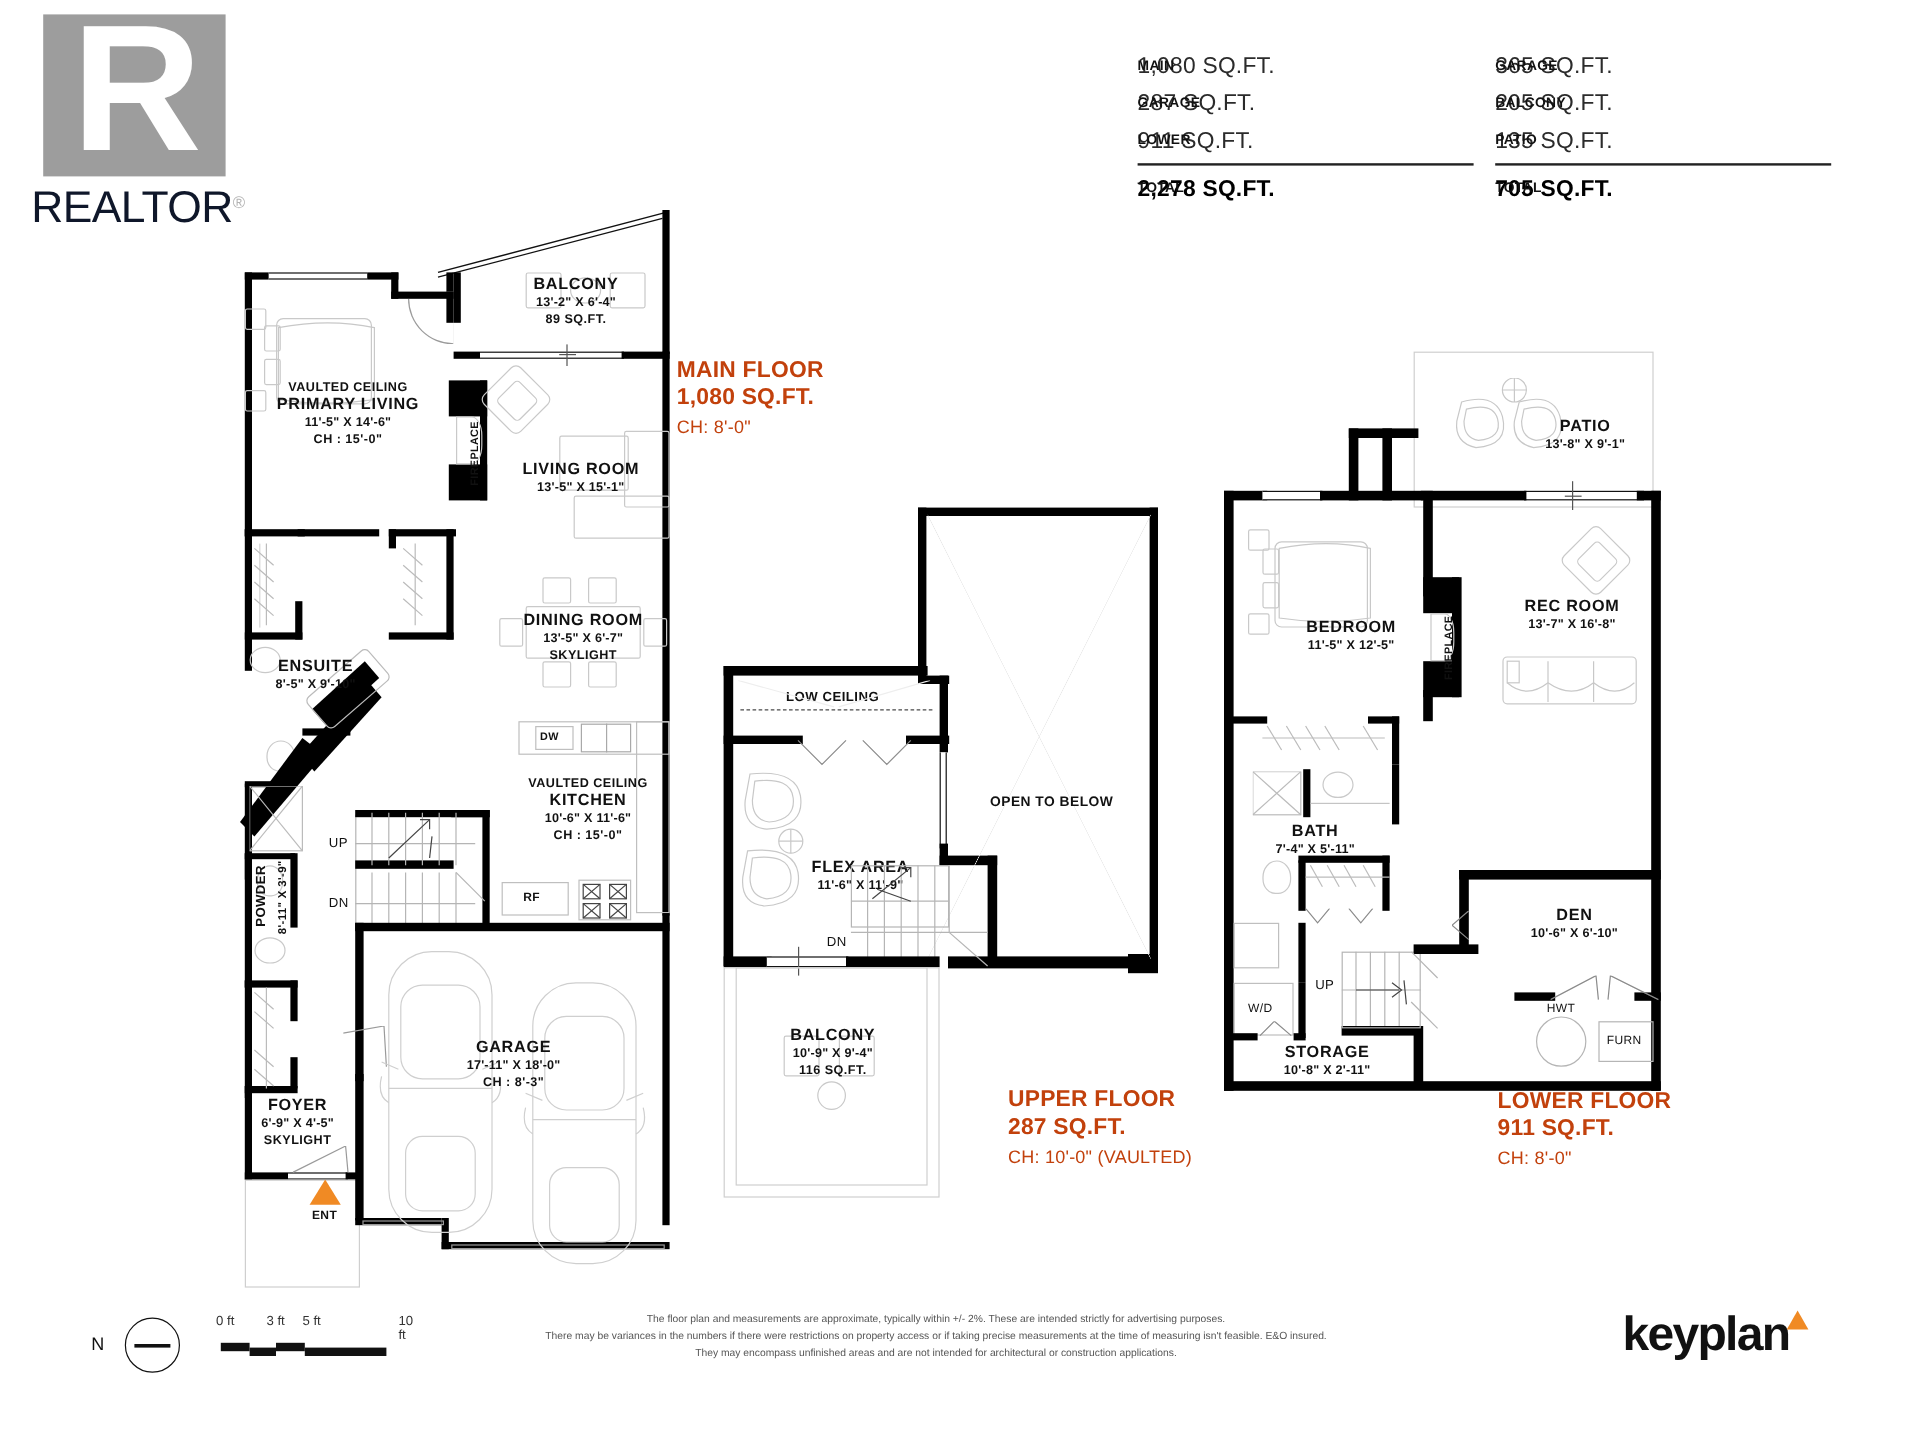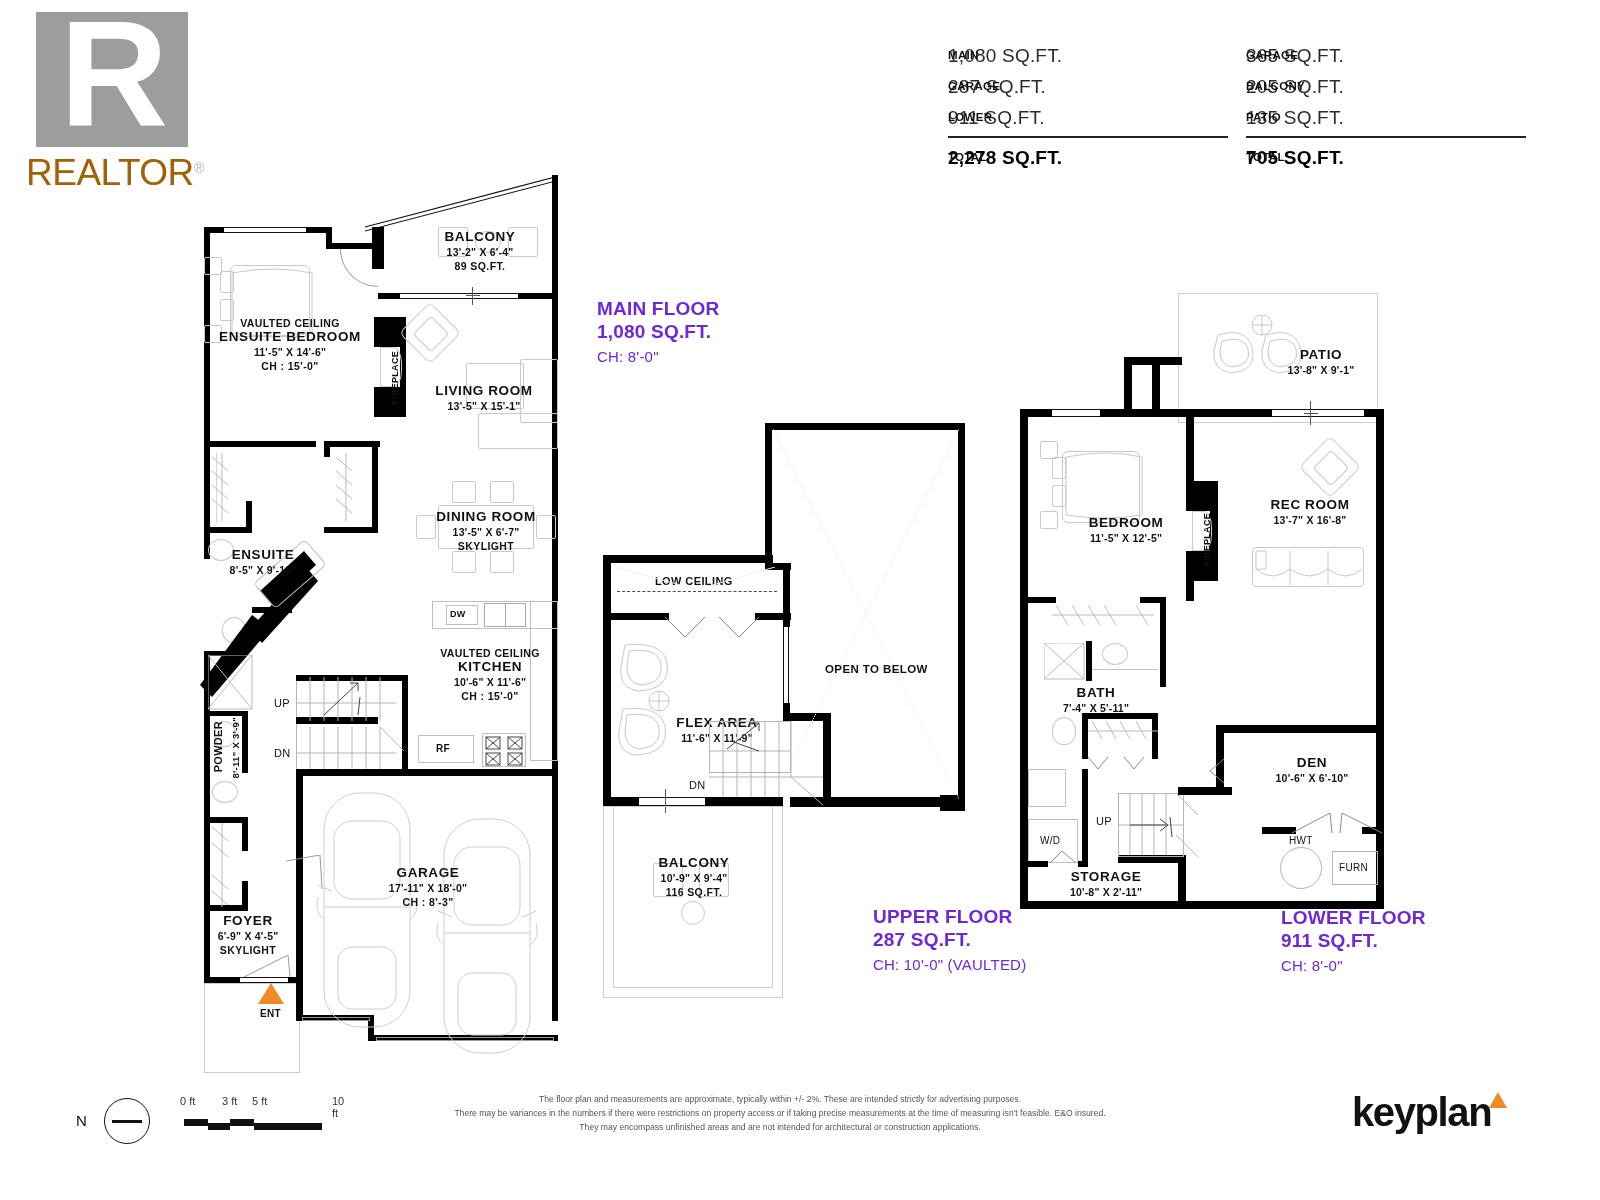--- a/index.html
+++ b/index.html
@@ -22,21 +22,21 @@
     background: #9d9d9d;
   }
   #realtor-logo .rglyph {
     position: absolute; left: 10px; top: 0; width: 152px; height: 135px;
     font-family: "Liberation Sans", sans-serif;
     font-size: 150px; font-weight: 700; line-height: 122px;
     color: #ffffff; text-align: center; letter-spacing: -4px;
   }
   #realtor-logo .rword {
     position: absolute; left: 0px; top: 140px;
-    font-size: 37px; letter-spacing: -0.5px; color: #a16207; font-weight: 400; text-align: right;
+    font-size: 37px; letter-spacing: -0.5px; color: #0f172a; font-weight: 400; text-align: right;
   }
   #realtor-logo .rreg {
     position: absolute; left: 168px; top: 148px; font-size: 14px; color: #b3b3b3;
   }
   #title-block { position: absolute; left: 52px; top: 30px; }
   #addr-line1 {
     font-size: 38px; letter-spacing: -0.6px; font-weight: 400; color: #111;
     white-space: nowrap;
   }
   #addr-line2 {
@@ -67,21 +67,21 @@
     font-size: 11.5px; letter-spacing: 0.3px; color: #111;
     font-weight: 700;
   }
   .lbl .nm { font-size: 13.5px; letter-spacing: 0.6px; display: block; }
   .lbl .dim { font-size: 10.5px; font-weight: 700; letter-spacing: 0.2px; display: block; margin-top: 2px; }
   .lbl .sub { font-size: 10.5px; font-weight: 700; letter-spacing: 0.4px; display: block; margin-top: 2px; }
   .tiny { position: absolute; font-size: 10px; font-weight: 700; letter-spacing: .3px; color: #111; }
   .vert { writing-mode: vertical-rl; transform: rotate(180deg); }
   .floor-title {
     position: absolute; font-size: 19px; font-weight: 700; letter-spacing: .2px;
-    color: #6d28d9; line-height: 23px; white-space: nowrap; margin-left: 33px;
+    color: #c2410c; line-height: 23px; white-space: nowrap;
   }
   .floor-title .ch { font-size: 15px; font-weight: 400; display:block; margin-top:2px;}
 
   
   #compass { position: absolute; left: 76px; top: 1098px; }
   #compass .ring {
     position: absolute; left: 28px; top: 0; width: 46px; height: 46px;
     border: 1.6px solid #111; border-radius: 50%;
   }
   #compass .needle { position: absolute; left: 36px; top: 22px; width: 30px; height: 2.6px; background: #111; }
@@ -205,21 +205,21 @@
   <div class="furn" style="left:30px;top:106px;width:14px;height:22px;"></div>
   <div class="furn" style="left:30px;top:134px;width:14px;height:22px;"></div>
   <div class="furn" style="left:14px;top:92px;width:18px;height:18px;"></div>
   <div class="furn" style="left:14px;top:160px;width:18px;height:18px;"></div>
   <svg width="100" height="90" style="position:absolute;left:34px;top:98px;">
     <path d="M8,10 Q50,2 88,10 L88,70 Q48,76 8,70 Z" fill="none" stroke="#c8c8c8"></path>
   </svg>
 
   <div class="lbl" style="left:20px;top:150px;width:160px;">
     <span class="sub">VAULTED CEILING</span>
-    <span class="nm">ENSUITE BEDROOM</span>
+    <span class="nm">PRIMARY LIVING</span>
     <span class="dim">11'-5"  X   14'-6"</span>
     <span class="sub">CH : 15'-0"</span>
   </div>
 
   <div class="wall" style="left:14px;top:276px;width:112px;height:6px;"></div>
   <div class="wall" style="left:14px;top:276px;width:6px;height:118px;"></div>
   <div class="wall" style="left:58px;top:276px;width:6px;height:6px;"></div>
   <div class="wall" style="left:56px;top:336px;width:6px;height:32px;"></div>
   <div class="wall" style="left:14px;top:362px;width:48px;height:6px;"></div>
   <div class="hair" style="left:26px;top:288px;width:1px;height:70px;"></div>

